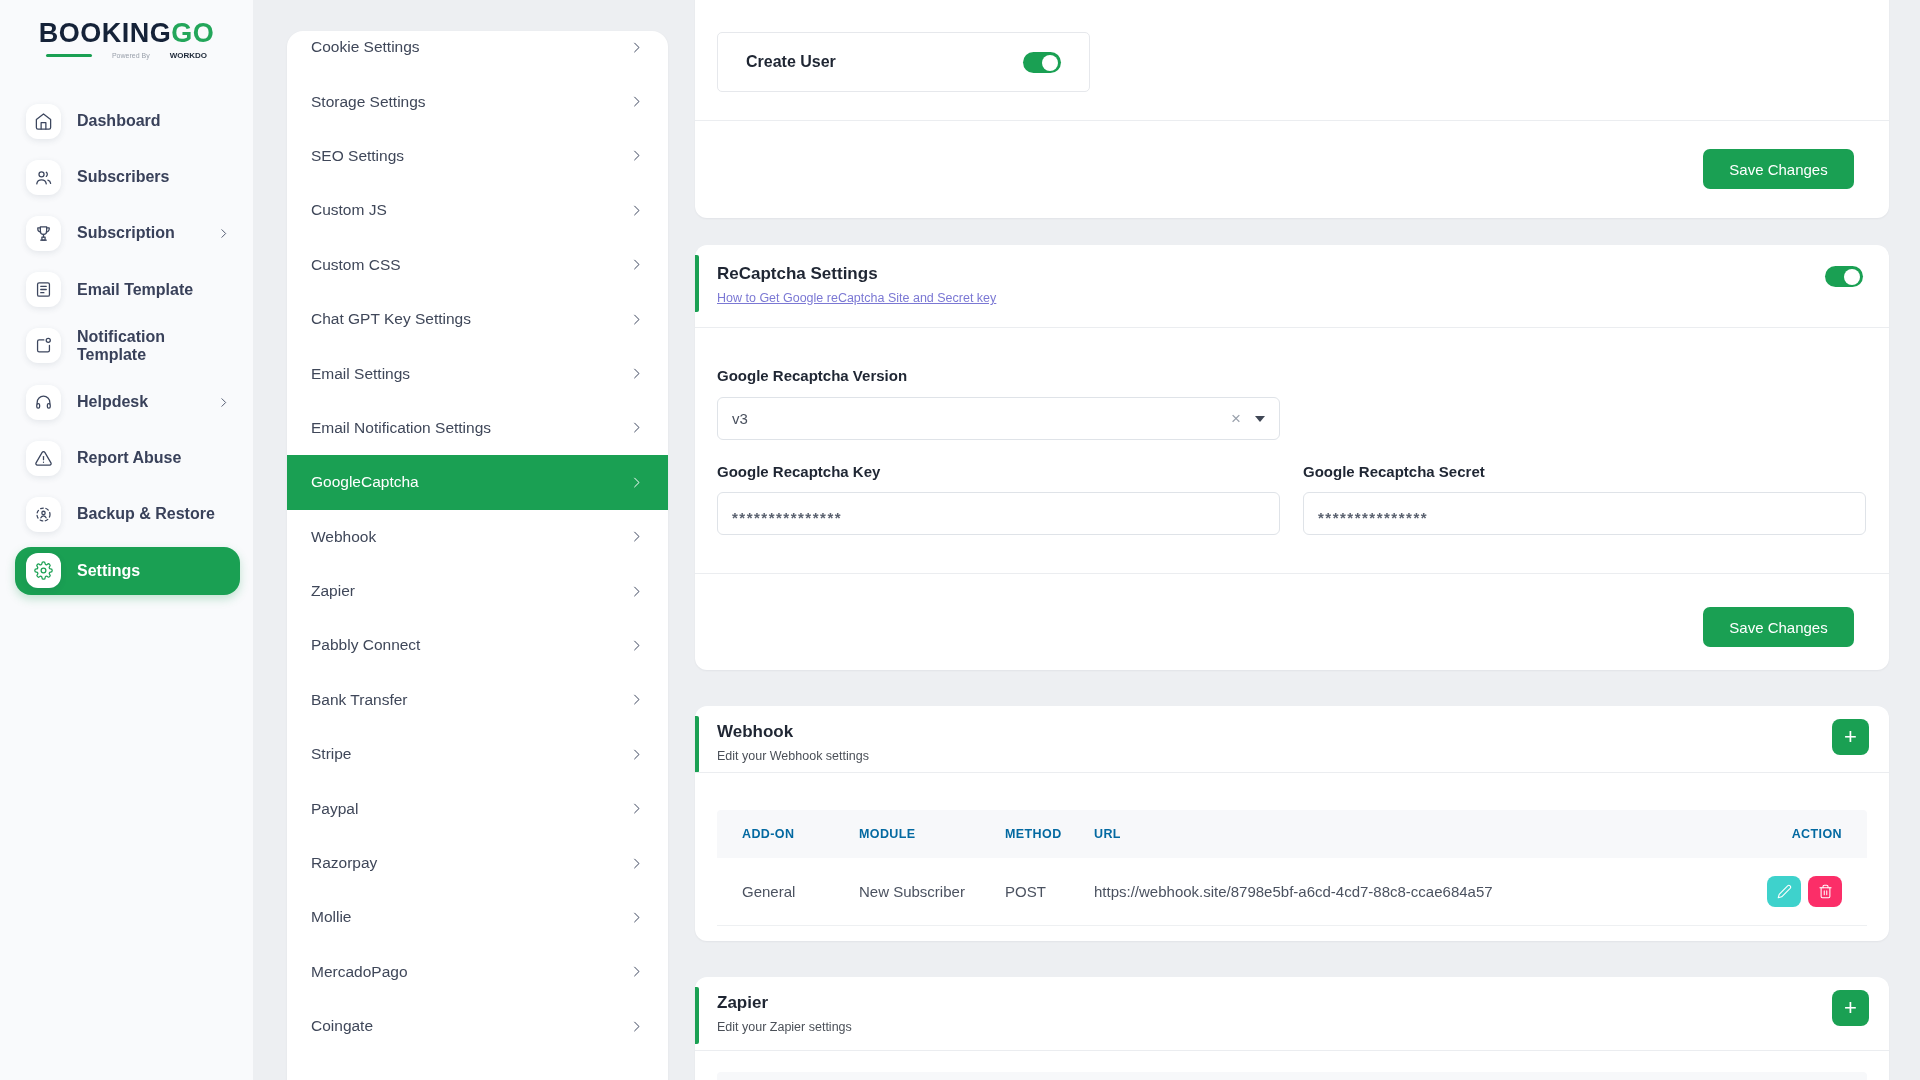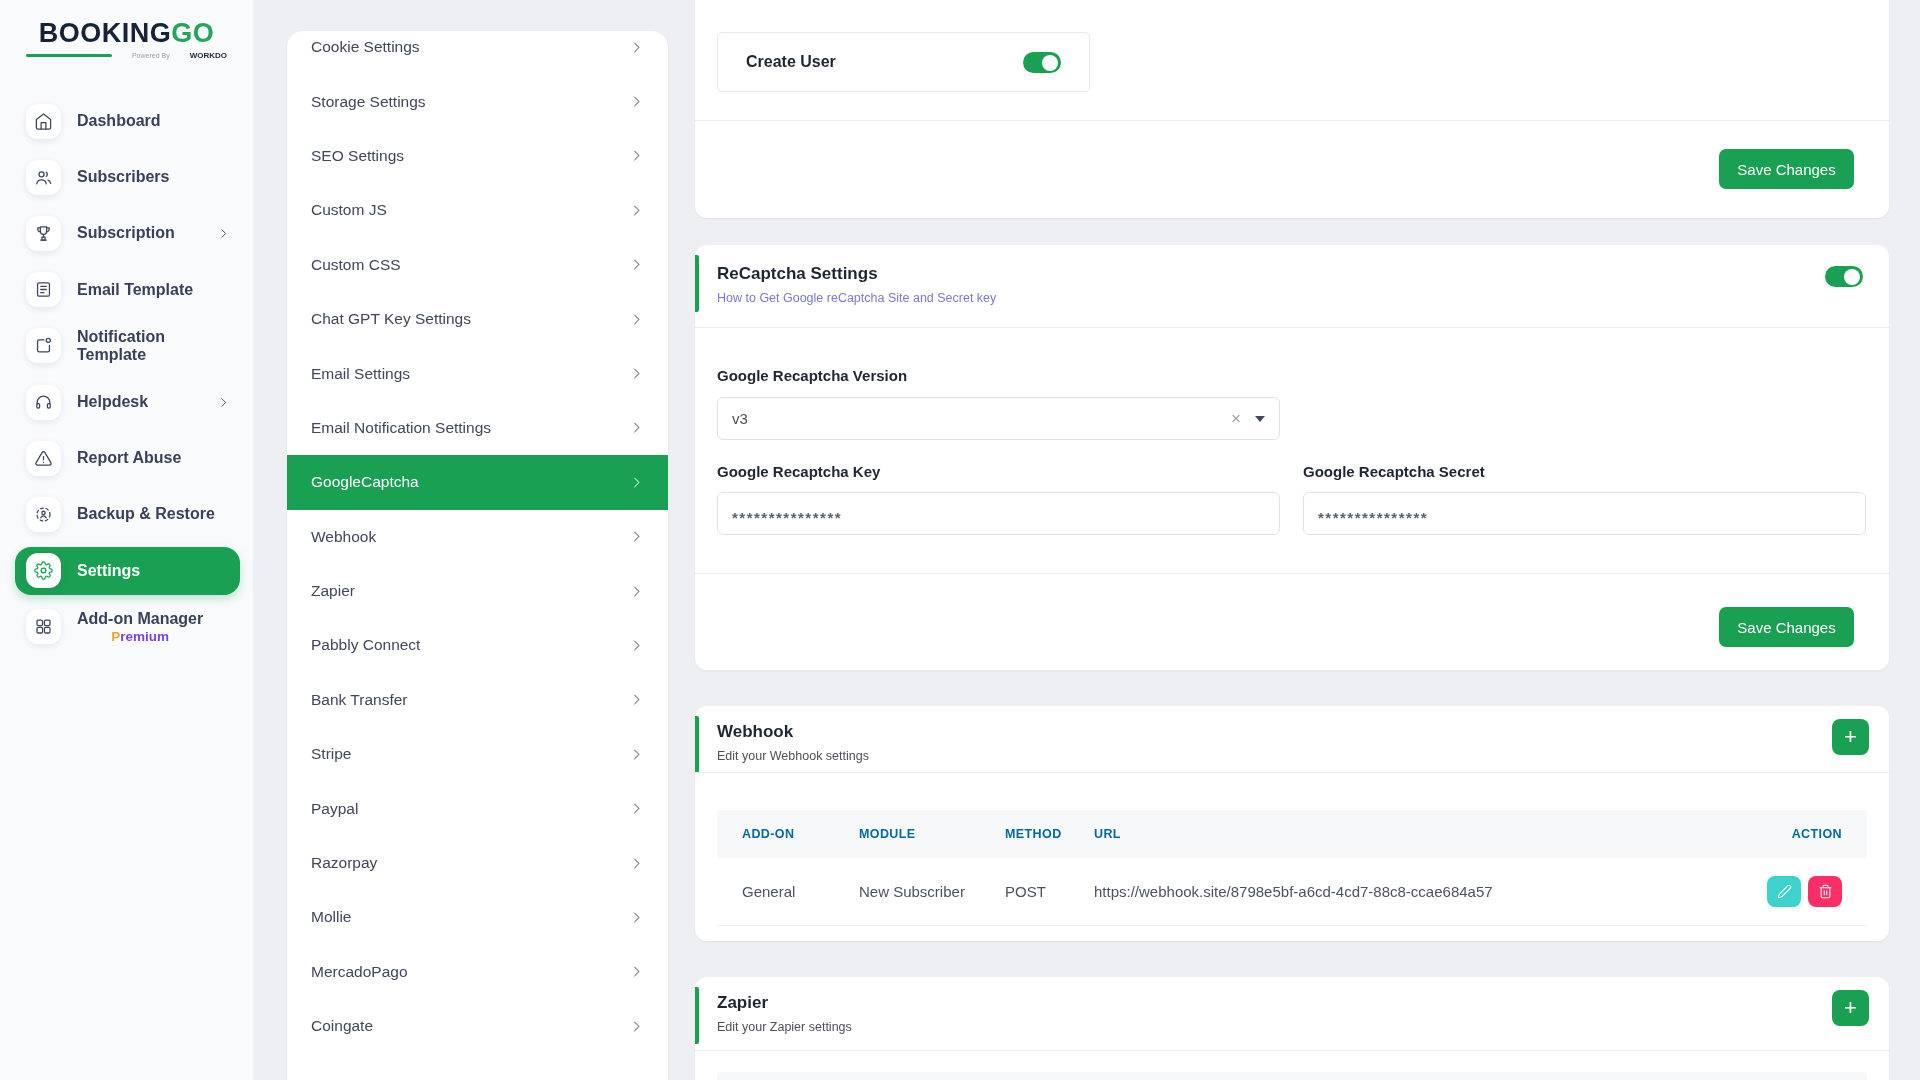--- a/index.html
+++ b/index.html
@@ -6,21 +6,21 @@
   html,body { width:1920px; height:1080px; overflow:hidden; }
   body { font-family:"Liberation Sans","DejaVu Sans",sans-serif; background:#edeff2; }
   #app { position:relative; width:1920px; height:1080px; overflow:hidden; }
   svg.ic { fill:none; stroke:#3c465e; stroke-width:1.6; stroke-linecap:round; stroke-linejoin:round; }
 
   
   .sidebar { position:absolute; left:0; top:0; width:253px; height:1080px; background:#f9fafc; }
   .brand { position:absolute; left:0; top:18px; width:253px; text-align:center; }
   .brand-line1 { font-size:27px; font-weight:800; letter-spacing:.5px; color:#152238; }
   .brand-line1 .accent { color:#23a65a; }
-  .brand-sub { margin-top:2px; display:flex; align-items:center; justify-content:center; gap:20px; padding:0 26px; }
+  .brand-sub { margin-top:2px; display:flex; align-items:center; justify-content:center; gap:20px; padding:0 46px; }
   .brand-rule { flex:1; height:3px; background:#1aa053; border-radius:2px; }
   .brand-powered { font-size:7px; color:#9aa0ab; white-space:nowrap; }
   .brand-workdo { font-size:8px; font-weight:800; color:#1d2838; }
 
   .nav { position:absolute; left:0; top:93px; width:253px; }
   .nav-item { height:56.2px; margin:0 13px 0 15px; padding:0 10px 0 11px; display:flex; align-items:center; cursor:pointer; }
   .nav-item.active { background:#1aa053; border-radius:16px; height:48px; margin-top:4px; margin-bottom:4.2px; box-shadow:0 4px 10px rgba(26,160,83,.25); }
   .tile { width:35px; height:35px; min-width:35px; border-radius:12px; background:#ffffff; box-shadow:0 2px 6px rgba(44,56,82,.10); display:flex; align-items:center; justify-content:center; }
   .nav-label { margin-left:16px; font-size:16px; font-weight:600; color:#39415a; }
   .nav-item.active .nav-label { color:#ffffff; }
@@ -41,39 +41,39 @@
   .sm-item.active .sm-label { color:#ffffff; }
   .sm-item.active svg.ic { stroke:#ffffff; }
 
   
   .card { position:absolute; left:695px; width:1194px; background:#ffffff; border-radius:12px; box-shadow:0 1px 2px rgba(16,24,40,.05); }
   .divider { position:absolute; left:0; width:100%; border-top:1px solid #ebedf0; }
   .accent-bar { position:absolute; left:0; width:4px; height:57px; background:#1aa053; border-radius:0 2px 2px 0; }
   .card-title { position:absolute; left:22px; font-size:17px; font-weight:700; color:#1f2633; }
   .card-sub { position:absolute; left:22px; font-size:12.5px; color:#4b5058; }
   .btn-green { position:absolute; background:#1aa053; color:#ffffff; border:none; border-radius:7px; font-size:15px; font-weight:500; cursor:pointer; font-family:inherit; }
-  .btn-save { width:135px; height:40px; right:35px; }
+  .btn-save { width:151px; height:40px; right:35px; }
   .btn-add { width:37px; height:36px; right:20px; border-radius:8px; font-size:22px; font-weight:400; line-height:1; }
 
   .toggle { position:absolute; width:38px; height:21px; border-radius:11px; background:#1aa053; cursor:pointer; }
   .toggle::after { content:""; position:absolute; top:2.5px; right:3px; width:16px; height:16px; border-radius:50%; background:#ffffff; }
 
   
   .tab-general { position:absolute; left:723px; top:-18px; width:78px; height:31px; background:#1aa053; border-radius:7px; color:#fff; font-size:14px; font-weight:500; display:flex; align-items:center; justify-content:center; cursor:pointer; }
   .tab-helpdesk { position:absolute; left:810px; top:-18px; height:31px; display:flex; align-items:center; color:#1aa053; font-size:14px; font-weight:500; cursor:pointer; }
 
   
   #card-general { top:-40px; height:258px; }
   .cu-box { position:absolute; left:22px; top:72px; width:373px; height:60px; border:1px solid #e6e8ec; border-radius:5px; background:#fff; }
   .cu-label { position:absolute; left:28px; top:20px; font-size:16px; font-weight:700; color:#1f2633; }
   .cu-toggle { right:28px; top:19px; }
 
   
   #card-recaptcha { top:245px; height:425px; }
-  .rc-link { position:absolute; left:22px; top:46px; font-size:12.5px; color:#7b78d4; cursor:pointer; }
+  .rc-link { position:absolute; left:22px; top:46px; font-size:12.5px; color:#7b78d4; cursor:pointer;text-decoration:underline; }
   .rc-toggle { right:26px; top:21px; }
   .form-label { position:absolute; font-size:15px; font-weight:700; color:#1f2633; }
   .field { position:absolute; height:43px; width:563px; border:1px solid #dfe3e8; border-radius:6px; background:#fff; display:flex; align-items:center; padding:0 14px; }
   .field .val { font-size:15px; color:#49505e; }
   .stars { font-size:15px; font-weight:700; color:#5b6270; letter-spacing:1.5px; padding-top:7px; }
   .select-x { margin-left:auto; font-size:17px; color:#9aa1ac; cursor:pointer; line-height:1; }
   .select-caret { width:0; height:0; margin-left:14px; border-left:5.5px solid transparent; border-right:5.5px solid transparent; border-top:6px solid #404755; cursor:pointer; }
 
   
   #card-webhook { top:706px; height:235px; }
@@ -200,34 +200,20 @@
         <span class="nav-label">Backup &amp; Restore</span>
       </div>
       <div class="nav-item active">
         <span class="tile">
             <svg class="ic" width="19" height="19" viewBox="0 0 24 24">
               <circle cx="12" cy="12" r="3"></circle>
               <path d="M19.4 15a1.65 1.65 0 0 0 .33 1.82l.06.06a2 2 0 0 1-2.83 2.83l-.06-.06a1.65 1.65 0 0 0-1.82-.33 1.65 1.65 0 0 0-1 1.51V21a2 2 0 0 1-4 0v-.09a1.65 1.65 0 0 0-1-1.51 1.65 1.65 0 0 0-1.82.33l-.06.06a2 2 0 0 1-2.83-2.83l.06-.06a1.65 1.65 0 0 0 .33-1.82 1.65 1.65 0 0 0-1.51-1H3a2 2 0 0 1 0-4h.09a1.65 1.65 0 0 0 1.51-1 1.65 1.65 0 0 0-.33-1.82l-.06-.06a2 2 0 0 1 2.83-2.83l.06.06a1.65 1.65 0 0 0 1.82.33H9a1.65 1.65 0 0 0 1-1.51V3a2 2 0 0 1 4 0v.09a1.65 1.65 0 0 0 1 1.51 1.65 1.65 0 0 0 1.82-.33l.06-.06a2 2 0 0 1 2.83 2.83l-.06.06a1.65 1.65 0 0 0-.33 1.82V9a1.65 1.65 0 0 0 1.51 1H21a2 2 0 0 1 0 4h-.09a1.65 1.65 0 0 0-1.51 1z"></path>
             </svg>
           </span>
         <span class="nav-label">Settings</span>
-      </div>
-      <div class="nav-item">
-        <span class="tile">
-            <svg class="ic" width="19" height="19" viewBox="0 0 24 24">
-              <rect x="3.8" y="3.8" width="7" height="7" rx="1.6"></rect>
-              <rect x="13.2" y="3.8" width="7" height="7" rx="1.6"></rect>
-              <rect x="3.8" y="13.2" width="7" height="7" rx="1.6"></rect>
-              <rect x="13.2" y="13.2" width="7" height="7" rx="1.6"></rect>
-            </svg>
-          </span>
-        <span class="addon-col">
-          <span class="nav-label" style="margin-left:0;">Add-on Manager</span>
-          <span class="premium"><span class="p1">P</span><span class="p2">remium</span></span>
-        </span>
       </div>
     </nav>
   </aside>
 
   <section class="settings-panel">
     <ul class="sm-list">
 
         <li class="sm-item">
           <span class="sm-label">Cookie Settings</span>
           <svg class="ic sm-chev" viewBox="0 0 24 24">

